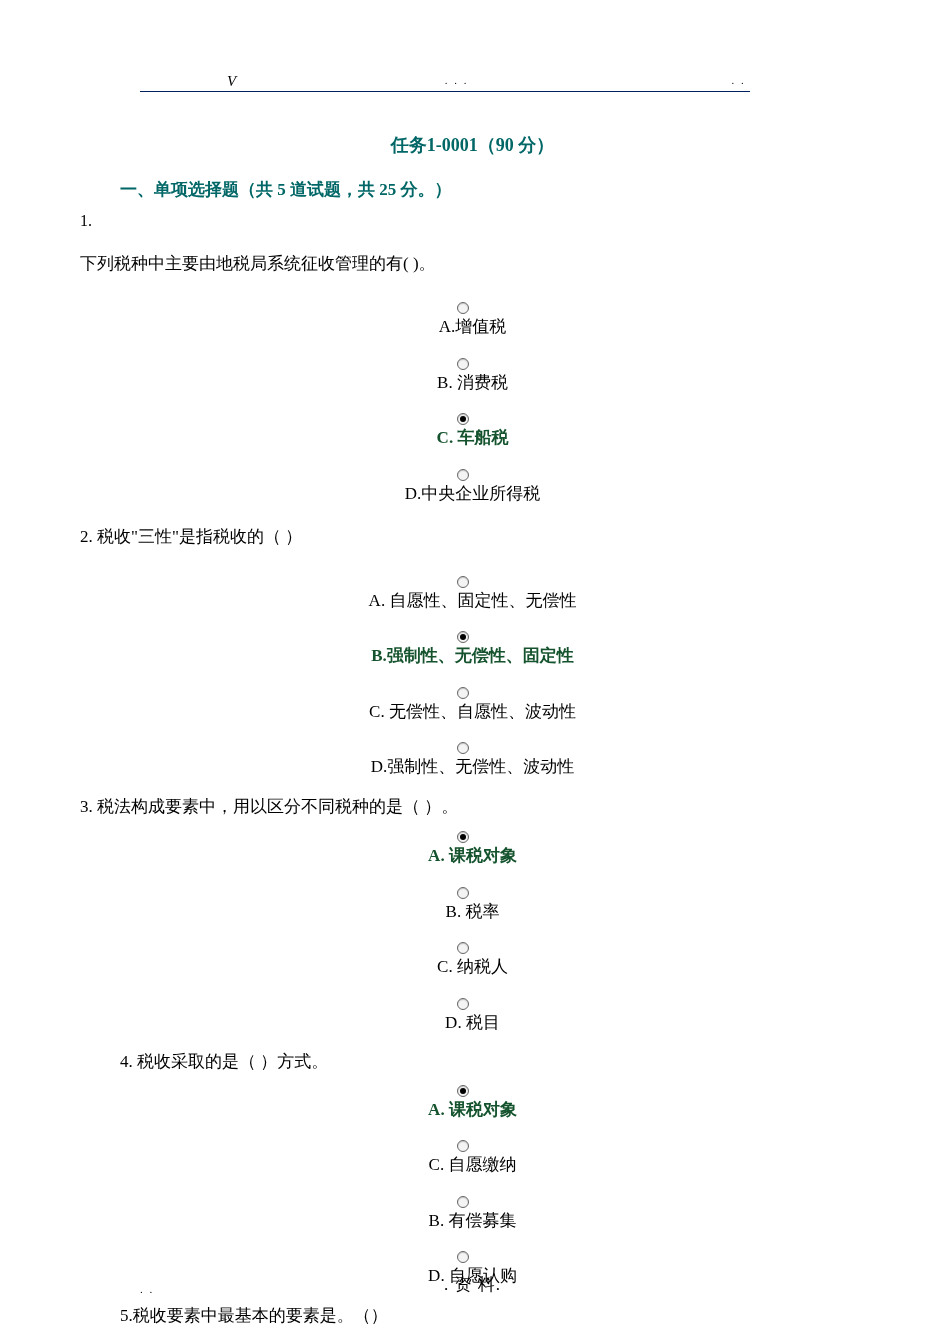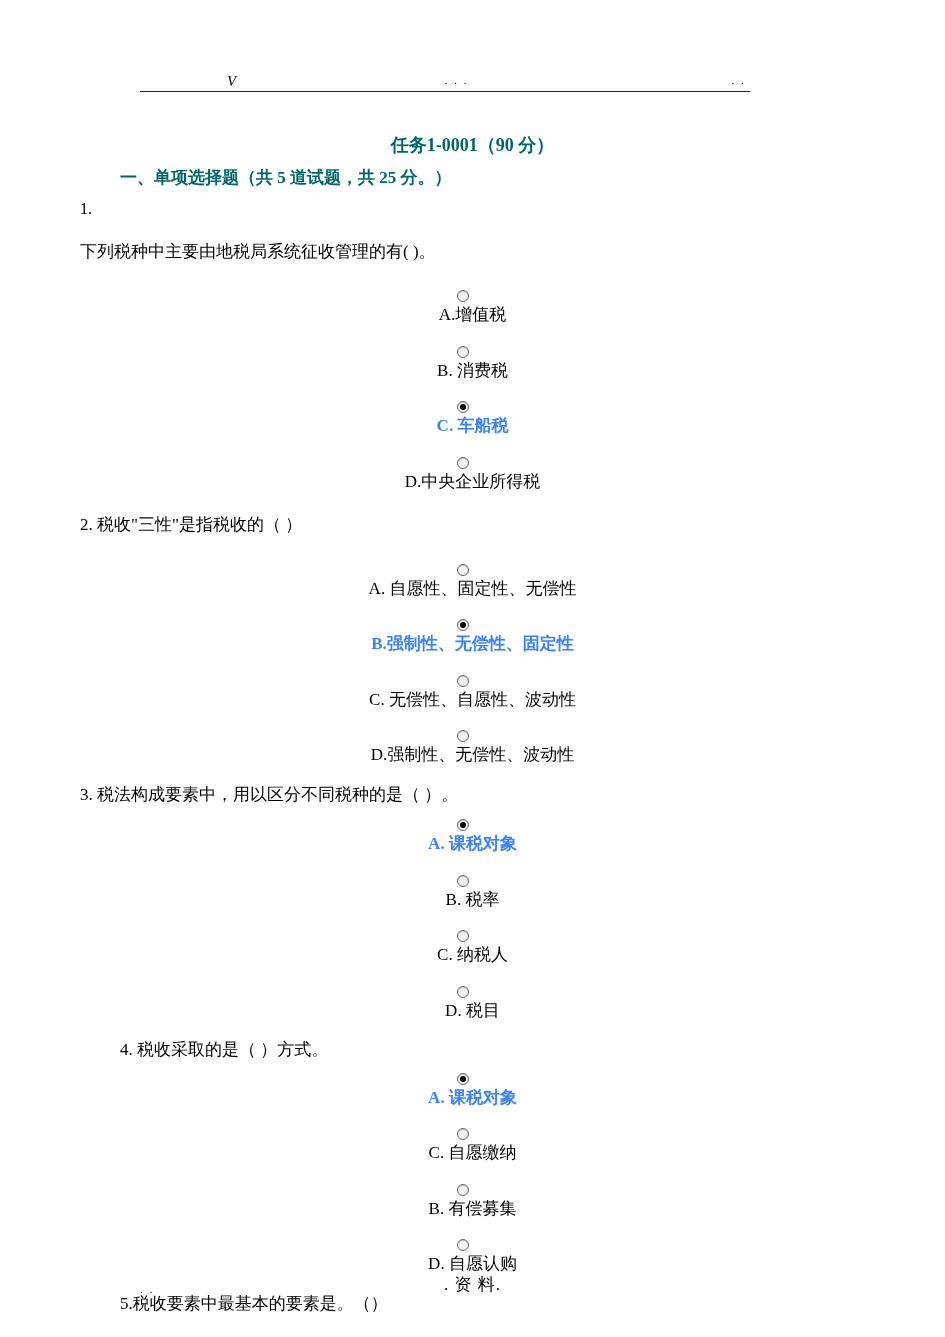--- a/index.html
+++ b/index.html
@@ -27,21 +27,21 @@
     }
     .hv   { position:absolute; left:87px;  top:0px; font-size:15px; font-style:italic; }
     .hdots{ position:absolute; left:305px; top:2px; font-size:11px; letter-spacing:2px; }
     .hdot2{ position:absolute; right:4px;  top:2px; font-size:11px; letter-spacing:2px; }
     .content { padding-top:40px; }
     .title {
       text-align:center;
       font-weight:bold;
       color:#006666;
       font-size:18px;
-      margin-bottom:6px;
+      margin-bottom:18px;
     }
     .section-label {
       font-weight:bold;
       color:#006666;
       margin-left:40px;
       font-size:17px;
       margin-bottom:6px;
     }
     .qnum { margin-left:0px; margin-bottom:18px; font-size:16px; }
     .qtext { margin-left:0px; margin-bottom:26px; font-size:17px; }
@@ -69,21 +69,21 @@
       justify-content:center;
     }
     .radio.sel::after{
       content:"";
       width:6px;height:6px;
       background:#000;
       border-radius:50%;
       display:block;
     }
     .opt-text{ font-size:17px; }
-    .correct{ color:#3b82f6; font-weight:bold; }
+    .correct{ color:#14532d; font-weight:bold; }
     .footer{
       position:absolute;
       bottom:40px;
       left:0; right:0;
       text-align:center;
       font-size:17px;
       letter-spacing:1px;
     }
     .fltdots{
       position:absolute;

